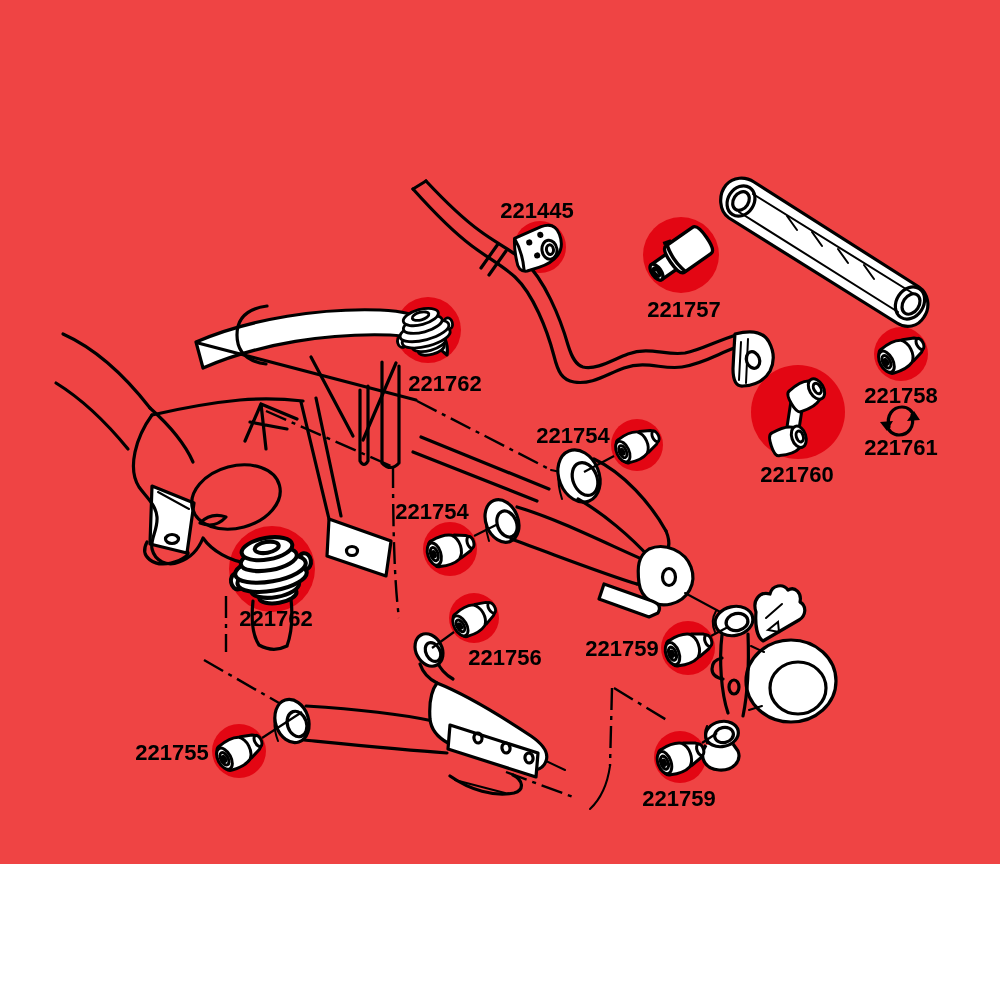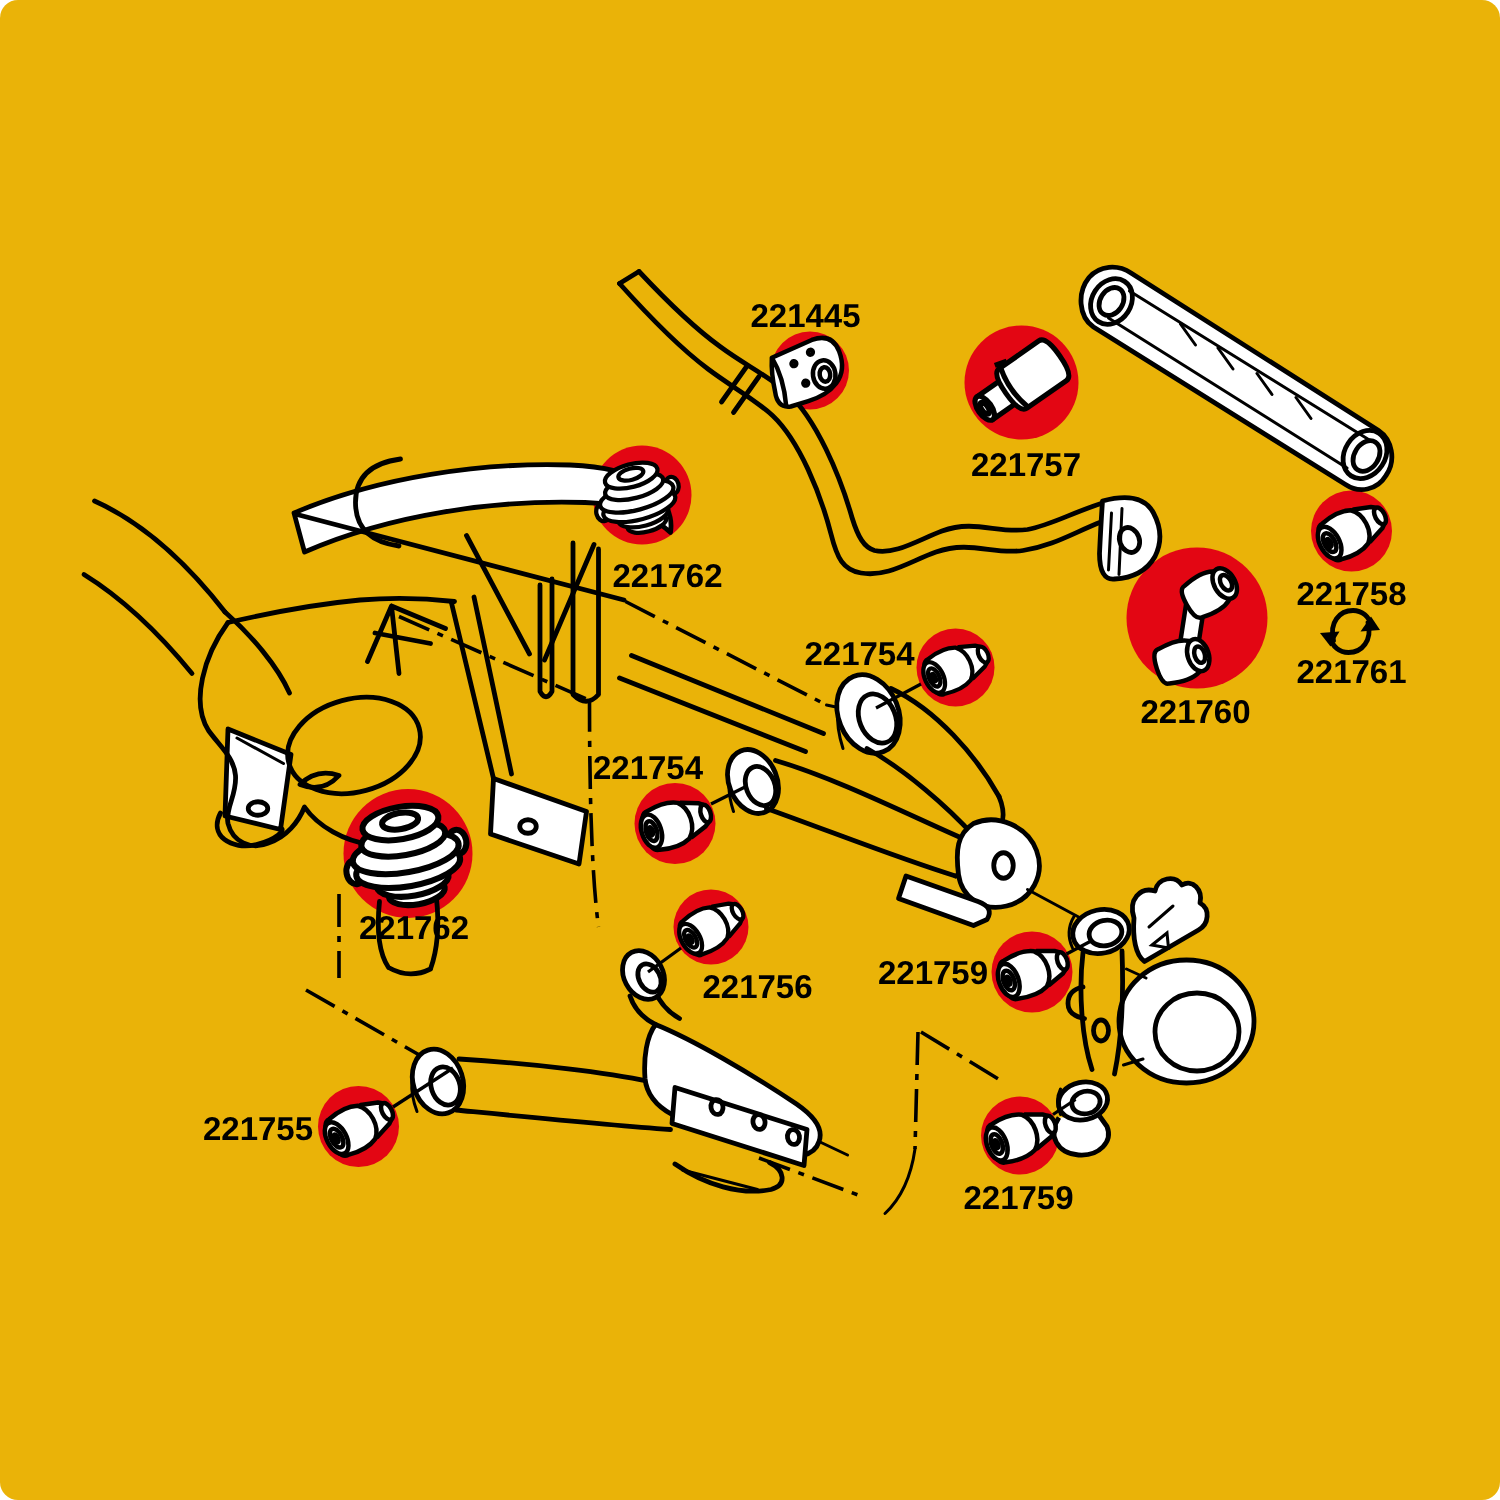--- a/index.html
+++ b/index.html
@@ -1,17 +1,17 @@
 <!DOCTYPE html>
 <html><head>
 <meta charset="utf-8">
 <style>
   html,body{margin:0;padding:0;background:#fff;}
-  #stage{position:relative;width:1000px;height:1000px;background:#eab308;overflow:hidden;
-         font-family:"Liberation Sans",sans-serif;border-radius:12px;}
+  #stage{position:relative;width:1000px;height:864px;background:#ef4444;overflow:hidden;
+         font-family:"Liberation Sans",sans-serif;}
   .ln{fill:none;stroke:#000;stroke-width:3.2;stroke-linecap:round;stroke-linejoin:round;}
   .fw{fill:#fff;stroke:#000;stroke-width:3.2;stroke-linejoin:round;}
   .tn{fill:none;stroke:#000;stroke-width:2;stroke-linecap:round;}
   .dd{fill:none;stroke:#000;stroke-width:2.4;stroke-dasharray:22 6 4 6;}
   .lbl{font-family:"Liberation Sans",sans-serif;font-weight:700;font-size:22px;fill:#000;text-anchor:middle;}
   .g path,.g ellipse,.g circle{stroke:#000;stroke-width:3;fill:#fff;stroke-linejoin:round;}
   .leader{stroke:#000;stroke-width:2.2;fill:none;}
 </style>
 </head>
 <body>

